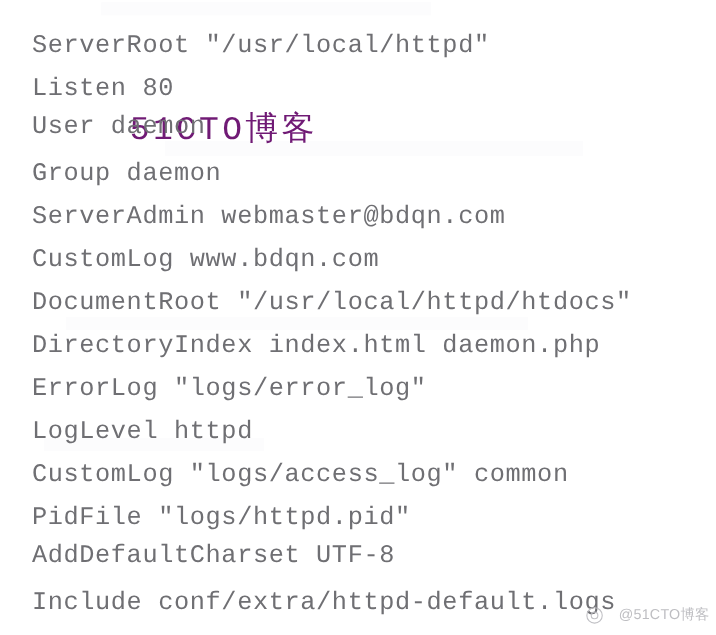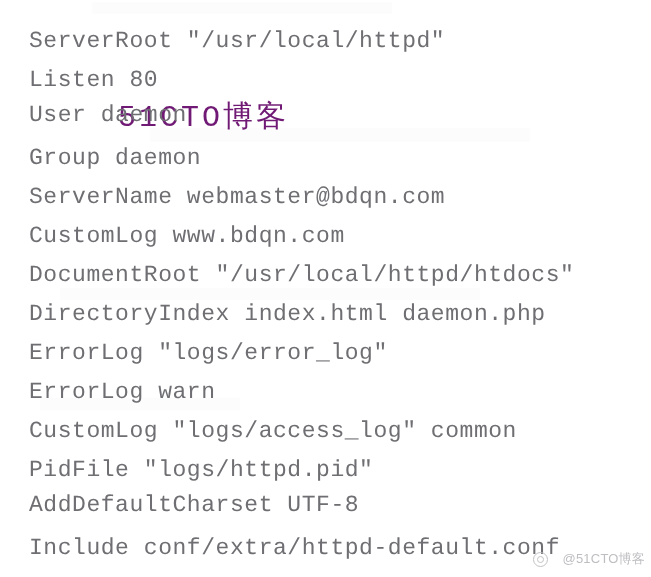--- a/index.html
+++ b/index.html
@@ -102,29 +102,29 @@
   <div class="paper-mottle" style="left:150px; top:128px; width:380px; height:14px;"></div>
   <div class="paper-mottle" style="left:60px;  top:288px; width:420px; height:12px;"></div>
   <div class="paper-mottle" style="left:40px;  top:398px; width:200px; height:12px;"></div>
 
   <div id="watermark-faint">51CTO博客</div>
 
   <div class="conf-line" style="top:28px;">ServerRoot "/usr/local/httpd"</div>
   <div class="conf-line" style="top:67px;">Listen 80</div>
   <div class="conf-line" style="top:102px;">User daemon</div>
   <div class="conf-line" style="top:145px;">Group daemon</div>
-  <div class="conf-line" style="top:184px;">ServerName webmaster@bdqn.com</div>
+  <div class="conf-line" style="top:184px;">ServerAdmin webmaster@bdqn.com</div>
   <div class="conf-line" style="top:223px;">CustomLog www.bdqn.com</div>
   <div class="conf-line" style="top:262px;">DocumentRoot "/usr/local/httpd/htdocs"</div>
   <div class="conf-line" style="top:301px;">DirectoryIndex index.html daemon.php</div>
   <div class="conf-line" style="top:340px;">ErrorLog "logs/error_log"</div>
-  <div class="conf-line" style="top:379px;">ErrorLog warn</div>
+  <div class="conf-line" style="top:379px;">LogLevel httpd</div>
   <div class="conf-line" style="top:418px;">CustomLog "logs/access_log" common</div>
   <div class="conf-line" style="top:457px;">PidFile "logs/httpd.pid"</div>
   <div class="conf-line" style="top:492px;">AddDefaultCharset UTF-8</div>
-  <div class="conf-line" style="top:535px;">Include conf/extra/httpd-default.conf</div>
+  <div class="conf-line" style="top:535px;">Include conf/extra/httpd-default.logs</div>
 
   <div id="watermark-bottom">
     <span class="wm-logo"></span>
     <span>@51CTO博客</span>
   </div>
 
 </div>
 
 </body></html>

